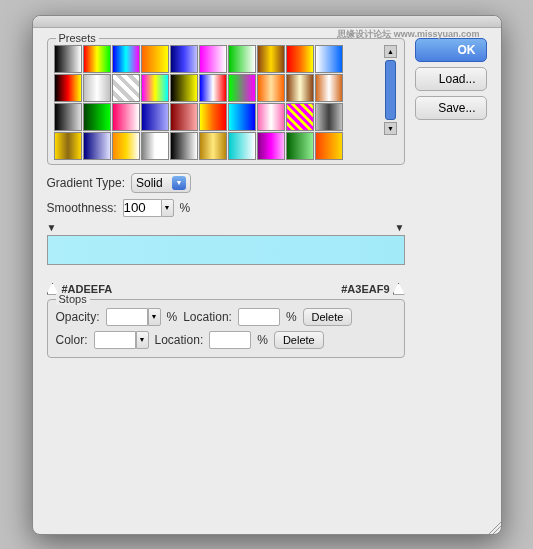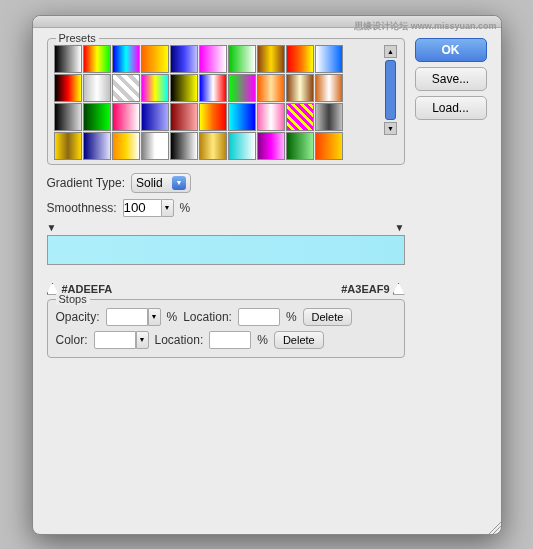--- a/index.html
+++ b/index.html
@@ -30,24 +30,24 @@
       padding: 6px 0 5px;
       font-size: 12px;
       font-weight: bold;
       color: #222;
       border-radius: 8px 8px 0 0;
       position: relative;
     }
     .watermark {
       position: absolute;
       top: 0;
-      right: 0;
+      right: 17px;
       font-size: 9px;
       color: #999;
-      padding: 4px 4px;
+      padding: 12px 4px;
     }
     .content {
       padding: 10px 14px 14px;
       display: flex;
       gap: 10px;
     }
     .main-panel {
       flex: 1;
     }
     .side-buttons {
@@ -56,21 +56,21 @@
       gap: 5px;
       min-width: 72px;
     }
     .side-btn {
       background: linear-gradient(180deg, #f5f5f5 0%, #ddd 100%);
       border: 1px solid #aaa;
       border-radius: 5px;
       padding: 4px 10px;
       font-size: 12px;
       cursor: pointer;
-      text-align: center;
+      text-align: right;
       min-width: 65px;
     }
     .side-btn.primary {
       background: linear-gradient(180deg, #7ab2f0 0%, #4a80e0 100%);
       color: white;
       font-weight: bold;
       border-color: #3060c0;
     }
     .presets-group {
       border: 1px solid #aaa;
@@ -453,22 +453,22 @@
           <div class="blank-input"></div>
           <span class="label">%</span>
           <button class="delete-btn">Delete</button>
         </div>
       </div>
 
     </div>
 
     <div class="side-buttons">
       <button class="side-btn primary">OK</button>
+      <button class="side-btn">Load...</button>
       <button class="side-btn">Save...</button>
-      <button class="side-btn">Load...</button>
     </div>
   </div>
 
   <div class="resize-handle">
     <svg width="14" height="14" viewBox="0 0 14 14">
       <line x1="2" y1="14" x2="14" y2="2" stroke="#999" stroke-width="1"></line>
       <line x1="6" y1="14" x2="14" y2="6" stroke="#999" stroke-width="1"></line>
       <line x1="10" y1="14" x2="14" y2="10" stroke="#999" stroke-width="1"></line>
     </svg>
   </div>

